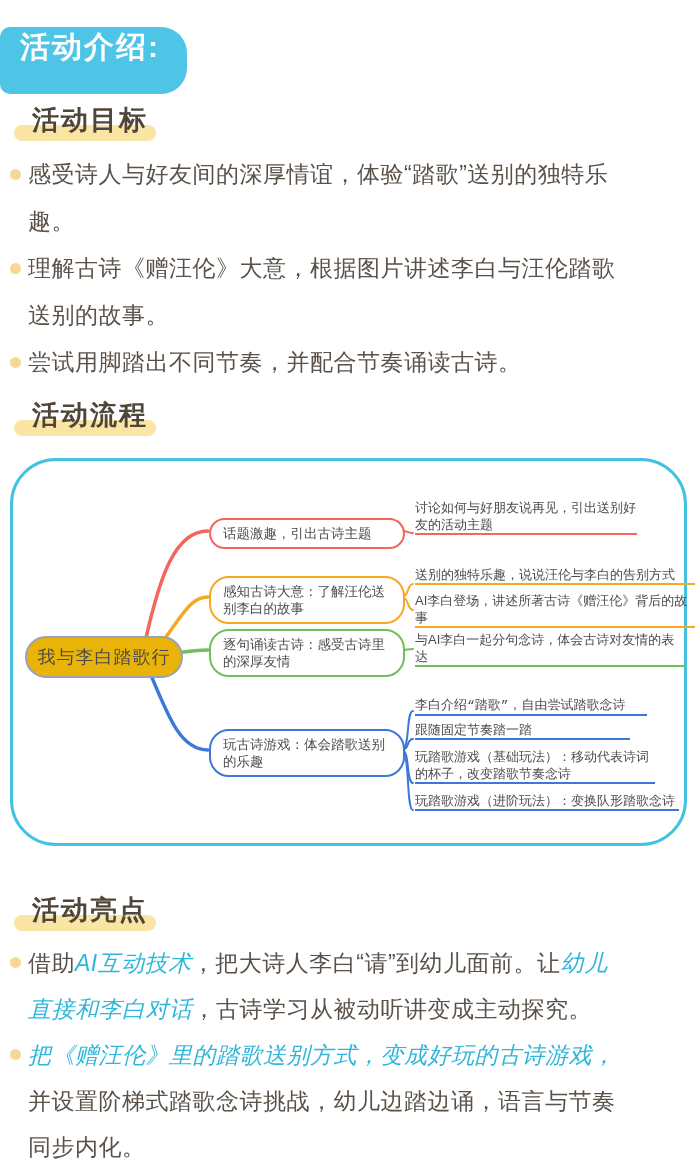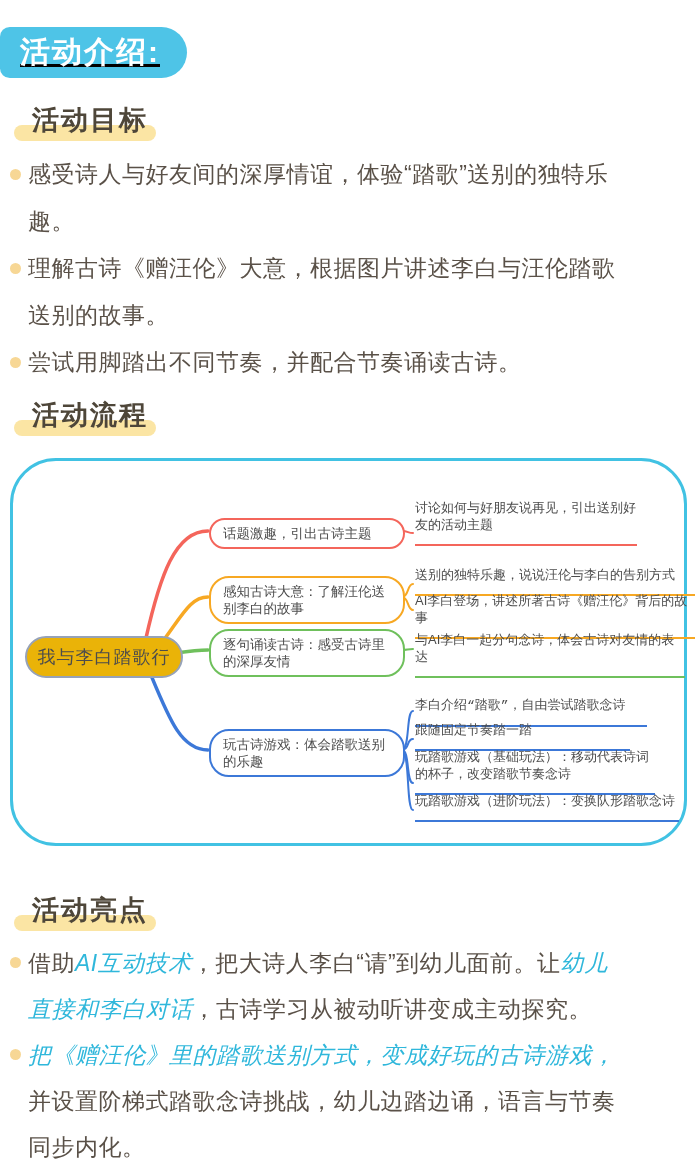--- a/index.html
+++ b/index.html
@@ -6,23 +6,23 @@
     --badge-bg:#4EC4E7; --map-border:#41C2E3; --heading-text:#4E4639;
     --body-text:#5A5148; --accent-text:#2FB7DB; --bullet-dot:#F7D795;
     --highlight-yellow:#FBE5A4; --branch-red:#F4655B; --branch-orange:#F7A823;
     --branch-green:#6FC05C; --branch-blue:#3C78D8; --root-border:#96A2B8; --map-text:#4C4C4C;
   }
   html,body{margin:0;padding:0;}
   body{font-family:"Liberation Sans","DejaVu Sans",sans-serif;background:#fff;}
   .page{position:relative;width:700px;height:1163px;background:#fff;overflow:hidden;}
 
   
-  .badge{position:absolute;left:0;top:27px;height:51px;padding:0 27px 0 20px;
+  .badge{position:absolute;left:0;top:27px;height:67px;padding:0 27px 0 20px;
     background:var(--badge-bg);border-radius:10px 26px 26px 10px;
-    display:flex;align-items:center;text-decoration:underline;}
+    display:flex;}
   .badge span{color:#fff;font-size:30px;font-weight:bold;letter-spacing:2px;}
 
   
   .sec-heading{position:absolute;left:14px;height:40px;}
   .sec-heading .hl{position:absolute;left:0;bottom:-1px;width:142px;height:16px;
     background:var(--highlight-yellow);border-radius:8px;}
   .sec-heading .txt{position:relative;margin-left:18px;font-size:27px;font-weight:bold;
     color:var(--heading-text);letter-spacing:2px;line-height:40px;}
 
   
@@ -45,21 +45,21 @@
     font-size:18px;color:var(--map-text);letter-spacing:1px;z-index:2;}
   .m-node{position:absolute;left:196px;width:196px;box-sizing:border-box;background:#fff;
     border:2px solid #c4b5fd;border-radius:20px;padding:5px 12px;
     font-size:13.5px;line-height:17px;color:var(--map-text);z-index:2;}
   .m-node.red{border-color:var(--branch-red);}
   .m-node.orange{border-color:var(--branch-orange);}
   .m-node.green{border-color:var(--branch-green);}
   .m-node.blue{border-color:var(--branch-blue);}
   .m-leaf{position:absolute;left:402px;box-sizing:border-box;
     font-size:13px;line-height:17px;color:var(--map-text);
-    padding-bottom:11px;border-bottom:2px solid #000;z-index:2;}
+    padding-bottom:0;border-bottom:2px solid #000;z-index:2;}
   .m-leaf.red{border-bottom-color:var(--branch-red);}
   .m-leaf.orange{border-bottom-color:var(--branch-orange);}
   .m-leaf.green{border-bottom-color:var(--branch-green);}
   .m-leaf.blue{border-bottom-color:var(--branch-blue);}
   .trunk{fill:none;stroke-width:3.5px;stroke-linecap:round;}
   .twig{fill:none;stroke-width:2px;stroke-linecap:round;}
   .p-red{stroke:var(--branch-red);} .p-orange{stroke:var(--branch-orange);}
   .p-green{stroke:var(--branch-green);} .p-blue{stroke:var(--branch-blue);}
 </style>
 </head>

